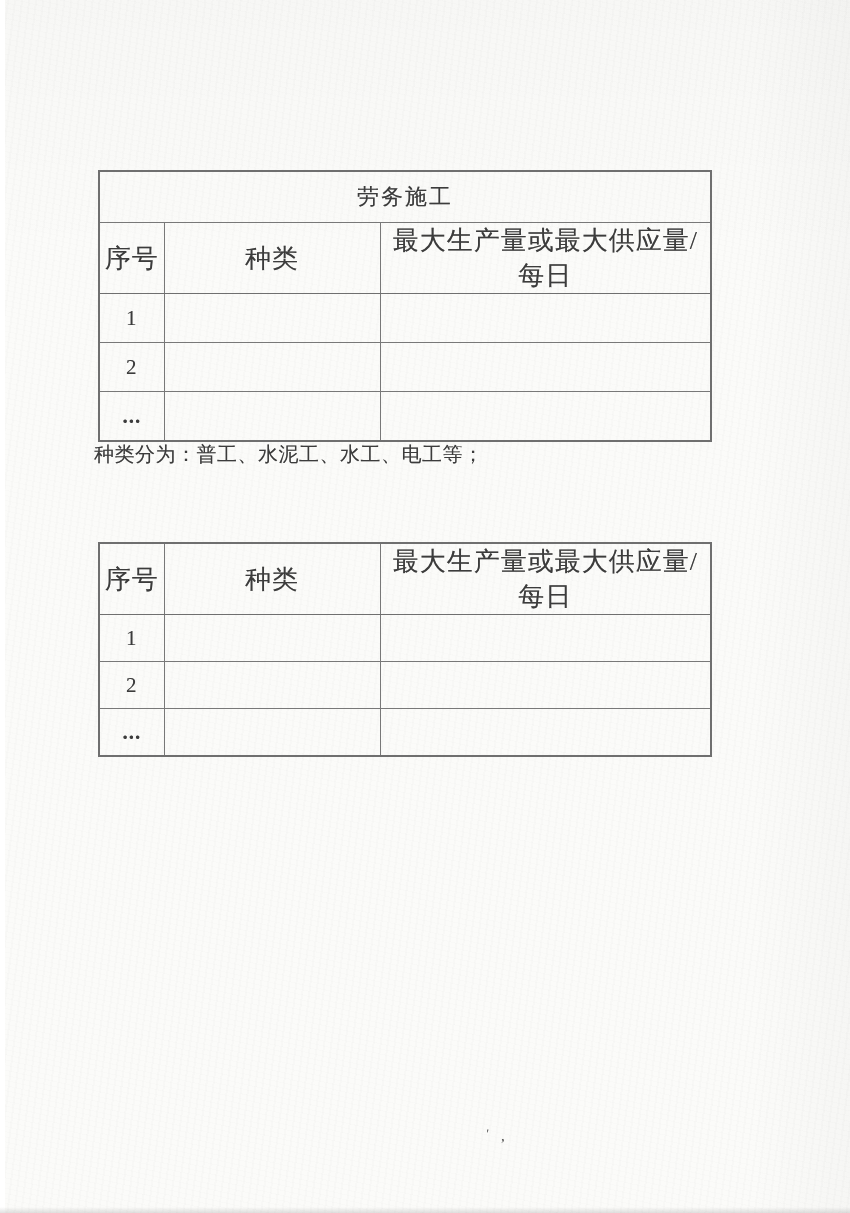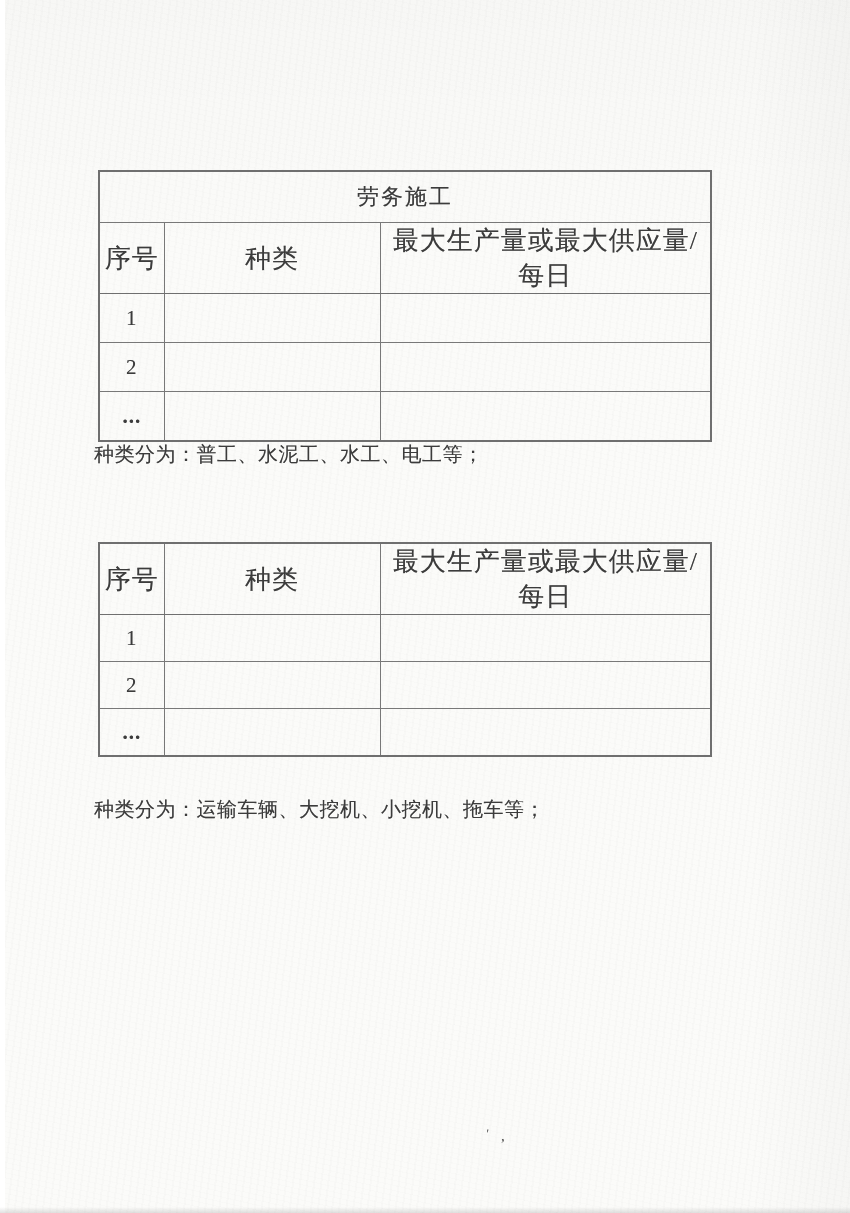--- a/index.html
+++ b/index.html
@@ -177,18 +177,17 @@
       <td></td>
     </tr>
     <tr class="data-row">
       <td class="dots-cell">...</td>
       <td></td>
       <td></td>
     </tr>
   </tbody>
     </table>
 
-  <p class="note" id="note-rental">种类分为：运输车辆、大挖机、小挖机、拖车等；</p>
 
   <span class="speck" id="speck-1">'</span>
   <span class="speck" id="speck-2">,</span>
 
 </div>
 
 </body></html>

